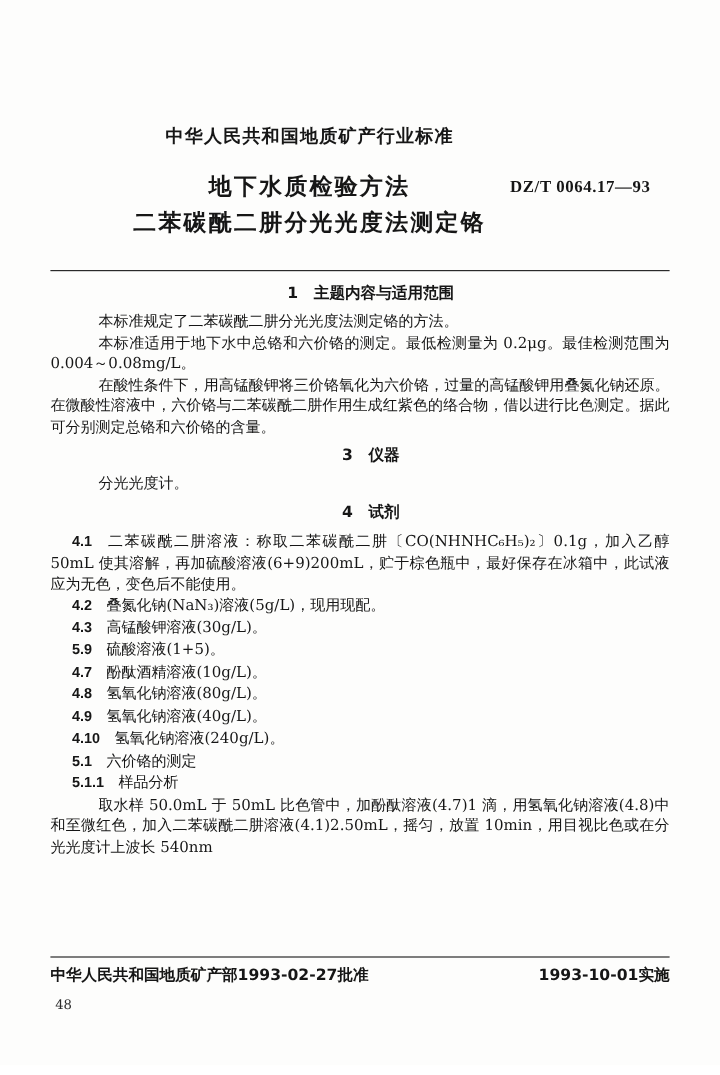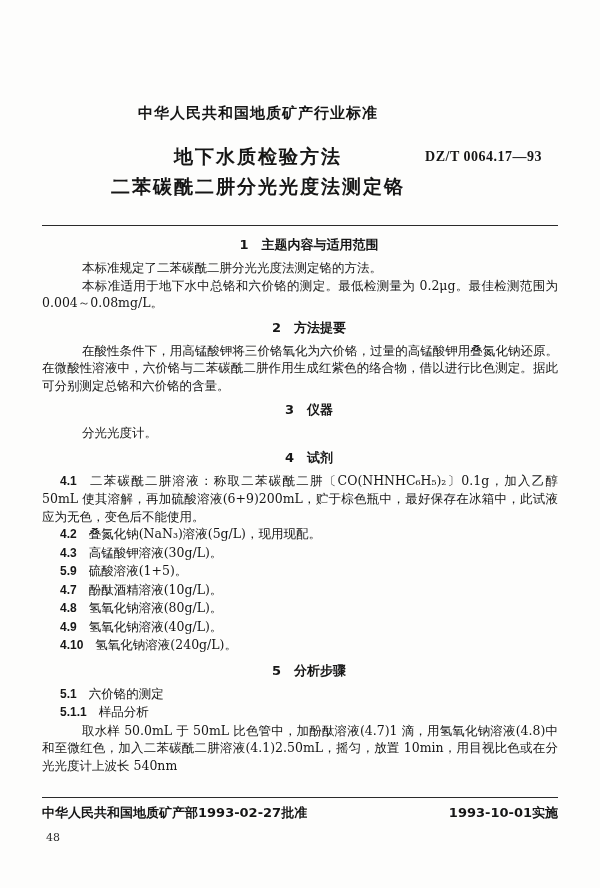--- a/index.html
+++ b/index.html
@@ -68,45 +68,39 @@
   <div class="top-rule"></div>
 
   <div class="content">
 
     <div class="sec-heading">
       <span class="sec-no">1</span><span>主题内容与适用范围</span>
     </div>
     <p class="para">本标准规定了二苯碳酰二肼分光光度法测定铬的方法。</p>
     <p class="para">本标准适用于地下水中总铬和六价铬的测定。最低检测量为 0.2μg。最佳检测范围为 0.004～0.08mg/L。</p>
 
-    <div class="sec-heading">
-      <span class="sec-no">2</span><span>方法提要</span>
-    </div>
     <p class="para">在酸性条件下，用高锰酸钾将三价铬氧化为六价铬，过量的高锰酸钾用叠氮化钠还原。在微酸性溶液中，六价铬与二苯碳酰二肼作用生成红紫色的络合物，借以进行比色测定。据此可分别测定总铬和六价铬的含量。</p>
 
     <div class="sec-heading">
       <span class="sec-no">3</span><span>仪器</span>
     </div>
     <p class="para">分光光度计。</p>
 
     <div class="sec-heading">
       <span class="sec-no">4</span><span>试剂</span>
     </div>
     <p class="item"><span class="item-no">4.1</span><span>二苯碳酰二肼溶液：称取二苯碳酰二肼〔CO(NHNHC₆H₅)₂〕0.1g，加入乙醇 50mL 使其溶解，再加硫酸溶液(6+9)200mL，贮于棕色瓶中，最好保存在冰箱中，此试液应为无色，变色后不能使用。</span></p>
     <p class="item"><span class="item-no">4.2</span><span>叠氮化钠(NaN₃)溶液(5g/L)，现用现配。</span></p>
     <p class="item"><span class="item-no">4.3</span><span>高锰酸钾溶液(30g/L)。</span></p>
     <p class="item"><span class="item-no">5.9</span><span>硫酸溶液(1+5)。</span></p>
     <p class="item"><span class="item-no">4.7</span><span>酚酞酒精溶液(10g/L)。</span></p>
     <p class="item"><span class="item-no">4.8</span><span>氢氧化钠溶液(80g/L)。</span></p>
     <p class="item"><span class="item-no">4.9</span><span>氢氧化钠溶液(40g/L)。</span></p>
     <p class="item"><span class="item-no">4.10</span><span>氢氧化钠溶液(240g/L)。</span></p>
 
-    <div class="sec-heading">
-      <span class="sec-no">5</span><span>分析步骤</span>
-    </div>
     <p class="item"><span class="item-no">5.1</span><span>六价铬的测定</span></p>
     <p class="item"><span class="item-no">5.1.1</span><span>样品分析</span></p>
     <p class="para">取水样 50.0mL 于 50mL 比色管中，加酚酞溶液(4.7)1 滴，用氢氧化钠溶液(4.8)中和至微红色，加入二苯碳酰二肼溶液(4.1)2.50mL，摇匀，放置 10min，用目视比色或在分光光度计上波长 540nm</p>
 
   </div>
 
   <div class="footer">
     <span>中华人民共和国地质矿产部1993-02-27批准</span>
     <span>1993-10-01实施</span>
   </div>

